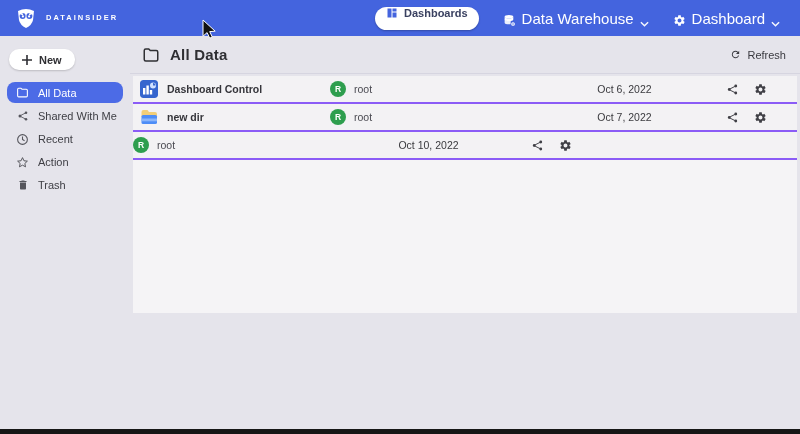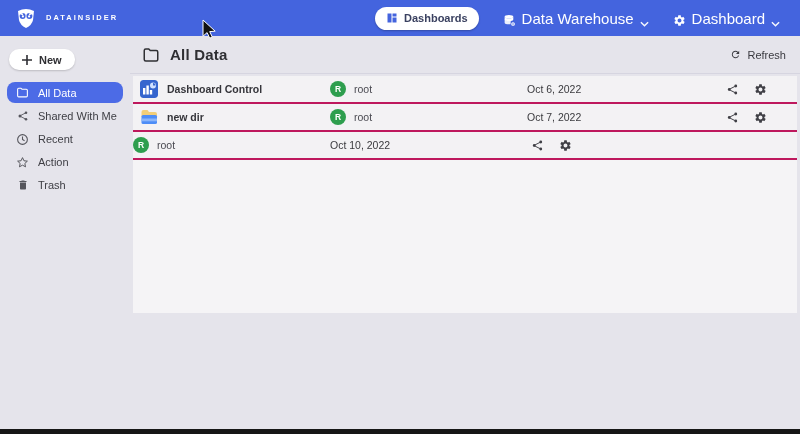--- a/index.html
+++ b/index.html
@@ -6,21 +6,21 @@
   html,body { width:800px; height:434px; font-family:"Liberation Sans","DejaVu Sans",sans-serif; }
   .screen { position:relative; width:800px; height:434px; overflow:hidden; background:var(--page-bg,#e5e4eb); }
 
   
   .topbar { position:relative; height:36px; background:var(--accent,#4464de); display:flex; align-items:center; justify-content:space-between; padding:0 20px 0 14px; }
   .brand { display:flex; align-items:center; gap:8px; }
   .brand-text { display:flex; flex-direction:row; line-height:8px; }
   .brand-text span { color:#fff; font-size:7.5px; font-weight:bold; letter-spacing:2px; }
   .topnav { display:flex; align-items:center; gap:24px; }
   .nav-item { display:flex; align-items:flex-end; gap:6px; color:#fff; font-size:15px; cursor:pointer; }
-  .dash-btn { display:flex; align-items:center; gap:6px; background:#fff; border:none; border-radius:12px; height:23px; padding:0 11px; font-size:11px; font-weight:bold; color:#3a4160; font-family:inherit; cursor:pointer; box-shadow:0 1px 2px rgba(0,0,0,.25); }
+  .dash-btn { display:flex; align-items:flex-start; gap:6px; background:#fff; border:none; border-radius:12px; height:23px; padding:0 11px; font-size:11px; font-weight:bold; color:#3a4160; font-family:inherit; cursor:pointer; box-shadow:0 1px 2px rgba(0,0,0,.25); }
   .chev { opacity:.95; }
 
   
   .page { display:flex; height:279px; }
   .sidebar { width:130px; flex:0 0 130px; padding-top:13px; }
   .new-btn { display:flex; align-items:center; gap:7px; margin-left:9px; background:#fff; border:none; border-radius:10px; height:21px; padding:0 13px; font-size:11px; font-weight:bold; color:#2f2f33; font-family:inherit; box-shadow:0 1px 2px rgba(0,0,0,.18); cursor:pointer; }
   .side-list { margin-top:12px; display:flex; flex-direction:column; }
   .side-item { display:flex; align-items:center; gap:9px; height:20px; margin:0 7px 3px 7px; padding-left:9px; border-radius:8px; font-size:11px; color:#3e3e44; cursor:pointer; }
   .side-item .ic { display:flex; width:13px; justify-content:center; color:#55555c; }
   .side-item.selected { background:var(--accent-selected,#4c6be6); color:#fff; height:21px; }
@@ -30,21 +30,21 @@
   .main { flex:1; display:flex; flex-direction:column; min-width:0; }
   .content-header { height:38px; display:flex; align-items:center; padding:0 14px 0 12px; border-bottom:1px solid #d6d5e0; color:#2f2f33; }
   .content-header h1 { font-size:15px; font-weight:bold; margin-left:10px; letter-spacing:.2px; }
   .refresh { margin-left:auto; display:flex; align-items:center; gap:6px; background:none; border:none; font-family:inherit; font-size:11px; color:#3a3a40; cursor:pointer; }
 
   .card { flex:1; margin:2px 3px 2px 3px; background:var(--card-bg,#f5f4f6); display:flex; flex-direction:column; }
   .tbl-header, .tbl-row { display:grid; grid-template-columns:197px 197px 195px 1fr; align-items:center; }
   .tbl-header { height:25px; background:var(--table-header-bg,#eeedf0); border-bottom:2px solid #fbfbfc; }
   .tbl-header .th { font-size:10px; font-weight:bold; color:#3a3a40; }
   .th:first-child { padding-left:8px; }
-  .tbl-row { height:28px; background:var(--row-bg,#f3f2f4); border-bottom:2px solid #be185d; cursor:pointer; }
+  .tbl-row { height:28px; background:var(--row-bg,#f3f2f4); border-bottom:2px solid #8b5cf6; cursor:pointer;text-align:center; }
   .cell-name { display:flex; align-items:center; gap:9px; padding-left:7px; font-size:10.5px; font-weight:bold; color:#35353a; }
   .cell-owner { display:flex; align-items:center; gap:8px; font-size:10.5px; color:#4b4b52; }
   .avatar { width:16px; height:16px; border-radius:50%; background:var(--avatar-green,#2e9e4e); color:#fff; font-size:8.5px; font-weight:bold; display:flex; align-items:center; justify-content:center; }
   .cell-date { font-size:10.5px; color:#3a3a3e; }
   .cell-action { display:flex; align-items:center; gap:15px; padding-left:4px; color:#3f3f45; }
   .cell-action .act { display:flex; cursor:pointer; }
 
   .file-icon { width:18px; height:18px; border-radius:3px; flex:0 0 18px; }
 
   .bottom-strip { position:absolute; left:0; bottom:0; width:800px; height:5px; background:#161616; }

